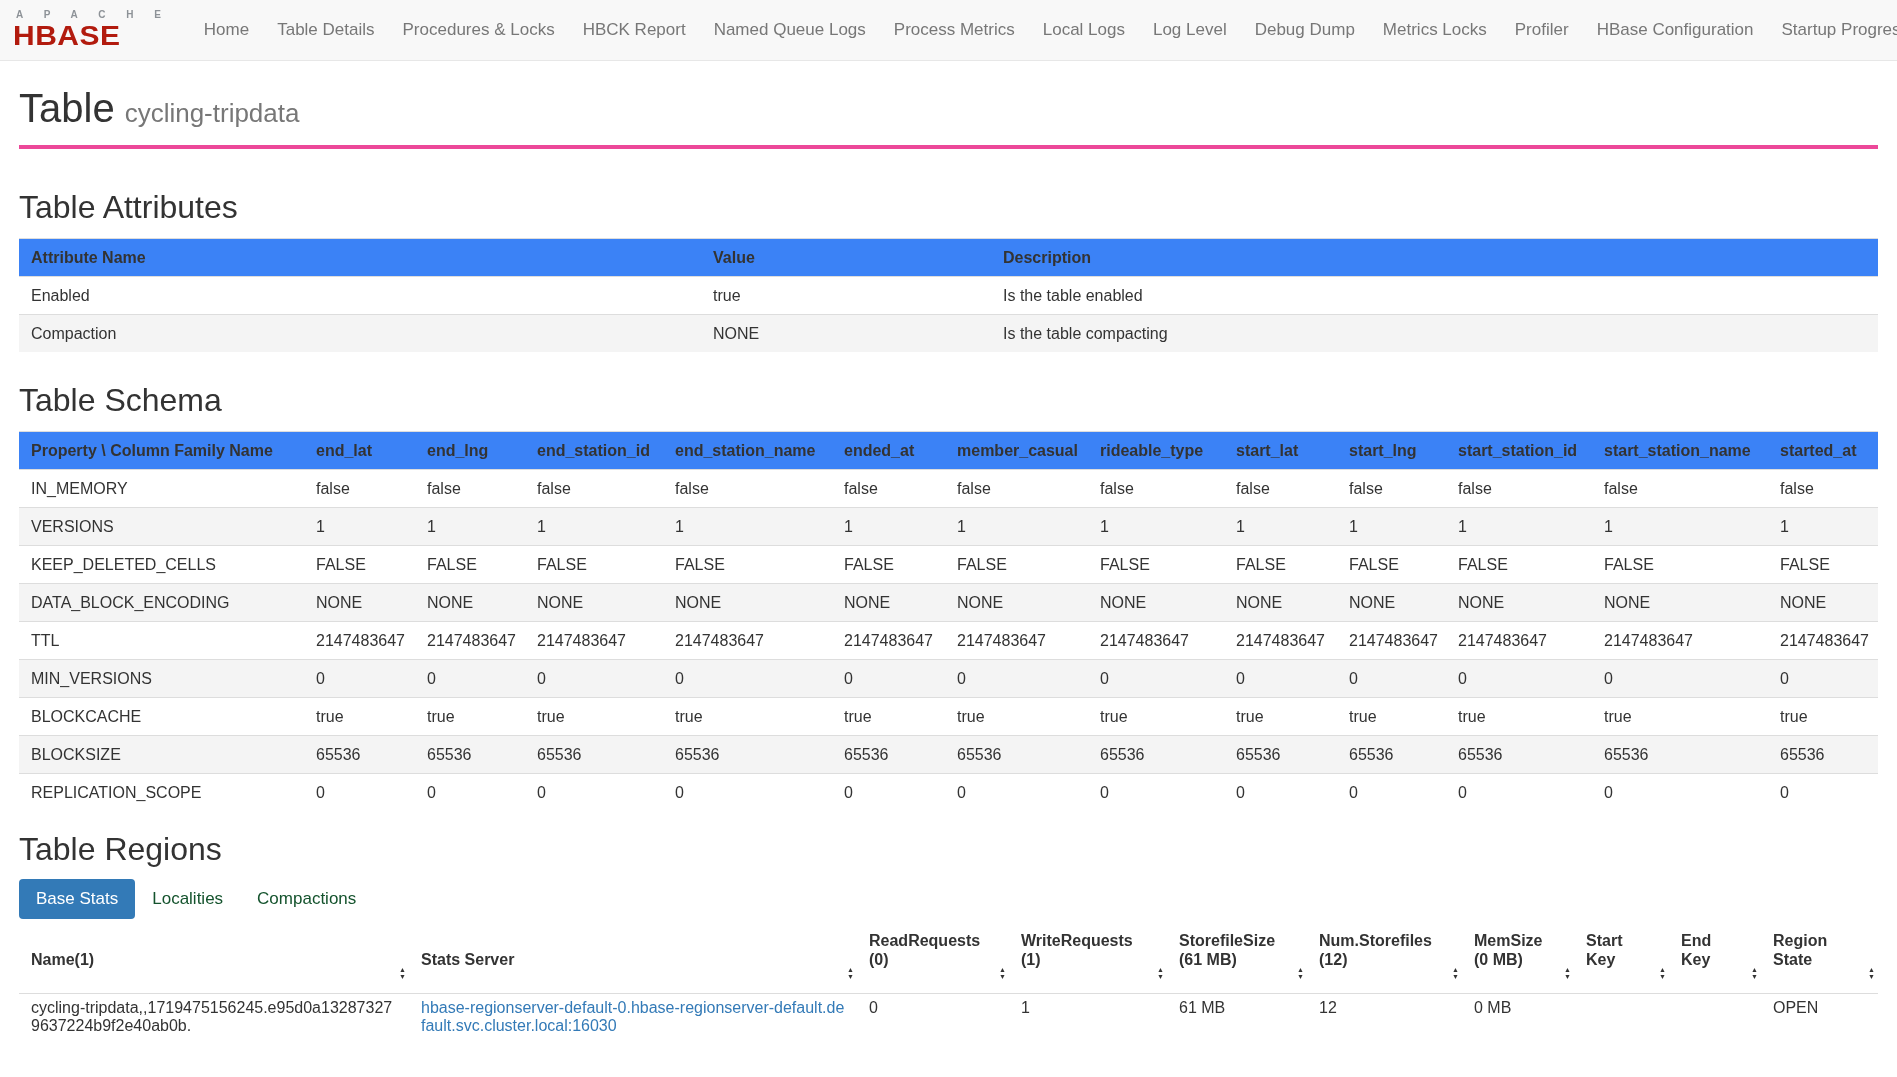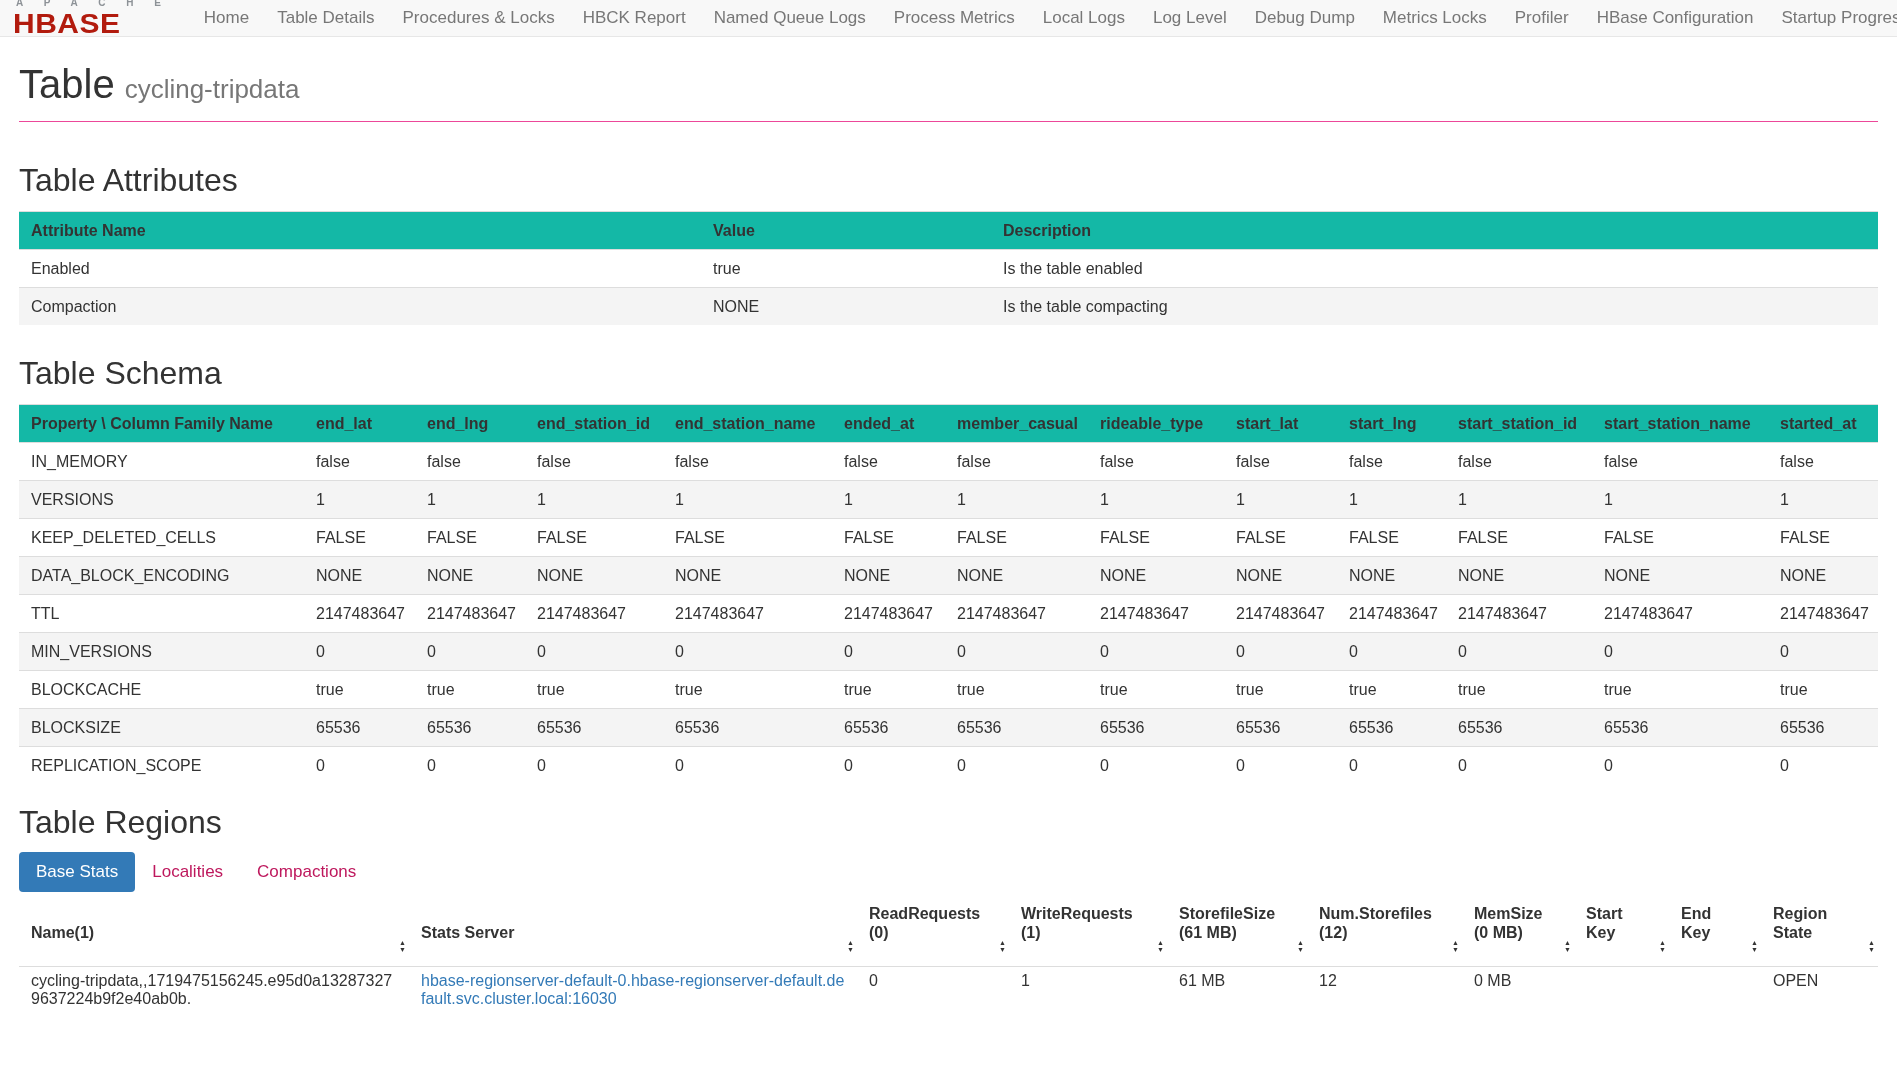--- a/index.html
+++ b/index.html
@@ -5,52 +5,52 @@
   * { box-sizing: border-box; }
   html, body { margin:0; padding:0; }
   body {
     width:1897px; height:1077px; overflow:hidden;
     background:#fff; color:#333;
     font-family:"Liberation Sans","DejaVu Sans",sans-serif;
     font-size:16px;
   }
   
   .navbar {
-    height:37px; background:#f8f8f8; border-bottom:1px solid #e7e7e7;
+    height:61px; background:#f8f8f8; border-bottom:1px solid #e7e7e7;
     display:flex; align-items:center; padding:0 13px;
   }
   .logo { display:flex; flex-direction:column; line-height:1; margin-right:20px; }
   .logo-top { font-size:10px; font-weight:bold; letter-spacing:9px; color:#8d9297; padding-left:3px; margin-bottom:1px; white-space:nowrap; }
   .logo-bottom { font-size:30px; font-weight:800; letter-spacing:0.5px; color:#b21b0e; transform:scaleY(0.95); transform-origin:top left; white-space:nowrap; }
   .nav-links { display:flex; align-items:center; }
   .nav-links a { color:#777; text-decoration:none; font-size:17px; padding:0 14px; white-space:nowrap; }
   
   .container { padding:0 19px; }
-  .page-header { margin-top:24px; padding-bottom:14px; border-bottom:1px solid #ec4899; }
+  .page-header { margin-top:24px; padding-bottom:14px; border-bottom:4px solid #ec4899; }
   .page-title { font-size:40px; font-weight:400; margin:0; color:#333; line-height:1.15; }
   .page-title .subtitle { font-size:26px; color:#777; margin-left:10px; font-weight:400; }
   h2.section-heading { font-size:32px; font-weight:400; color:#333; margin:40px 0 12px; line-height:1.15; }
   h2.mt-schema { margin-top:30px; }
   h2.mt-regions { margin-top:20px; }
   
   table.data-table { width:100%; border-collapse:collapse; table-layout:fixed; }
   .data-table th, .data-table td {
     text-align:left; padding:9px 12px; border-top:1px solid #ddd;
     font-size:16px; line-height:19px; white-space:nowrap; overflow:hidden;
   }
-  .data-table thead tr { background:#14b8a6; }
+  .data-table thead tr { background:#3b82f6; }
   .data-table thead th { font-weight:700; border-bottom:1px solid #ddd; }
   .data-table tbody tr:nth-child(even) { background:#f4f4f4; }
   
   .tabs { margin:12px 0 8px; display:flex; align-items:center; }
   .tab-active {
     background:#337ab7; color:#fff; border:none; border-radius:4px;
     padding:10px 17px; font-size:17px; font-family:inherit; cursor:pointer;
   }
-  .tab-link { color:#be185d; text-decoration:none; font-size:17px; padding:10px 17px; }
+  .tab-link { color:#14532d; text-decoration:none; font-size:17px; padding:10px 17px; }
   
   table.regions-table { width:100%; border-collapse:collapse; table-layout:fixed; }
   .regions-table th {
     text-align:left; vertical-align:bottom; font-weight:700;
     padding:4px 20px 24px 12px; line-height:19px; font-size:16px;
     border-bottom:1px solid #ddd; position:relative;
   }
   .regions-table td {
     text-align:left; vertical-align:top; padding:5px 12px;
     line-height:18px; font-size:16px;

